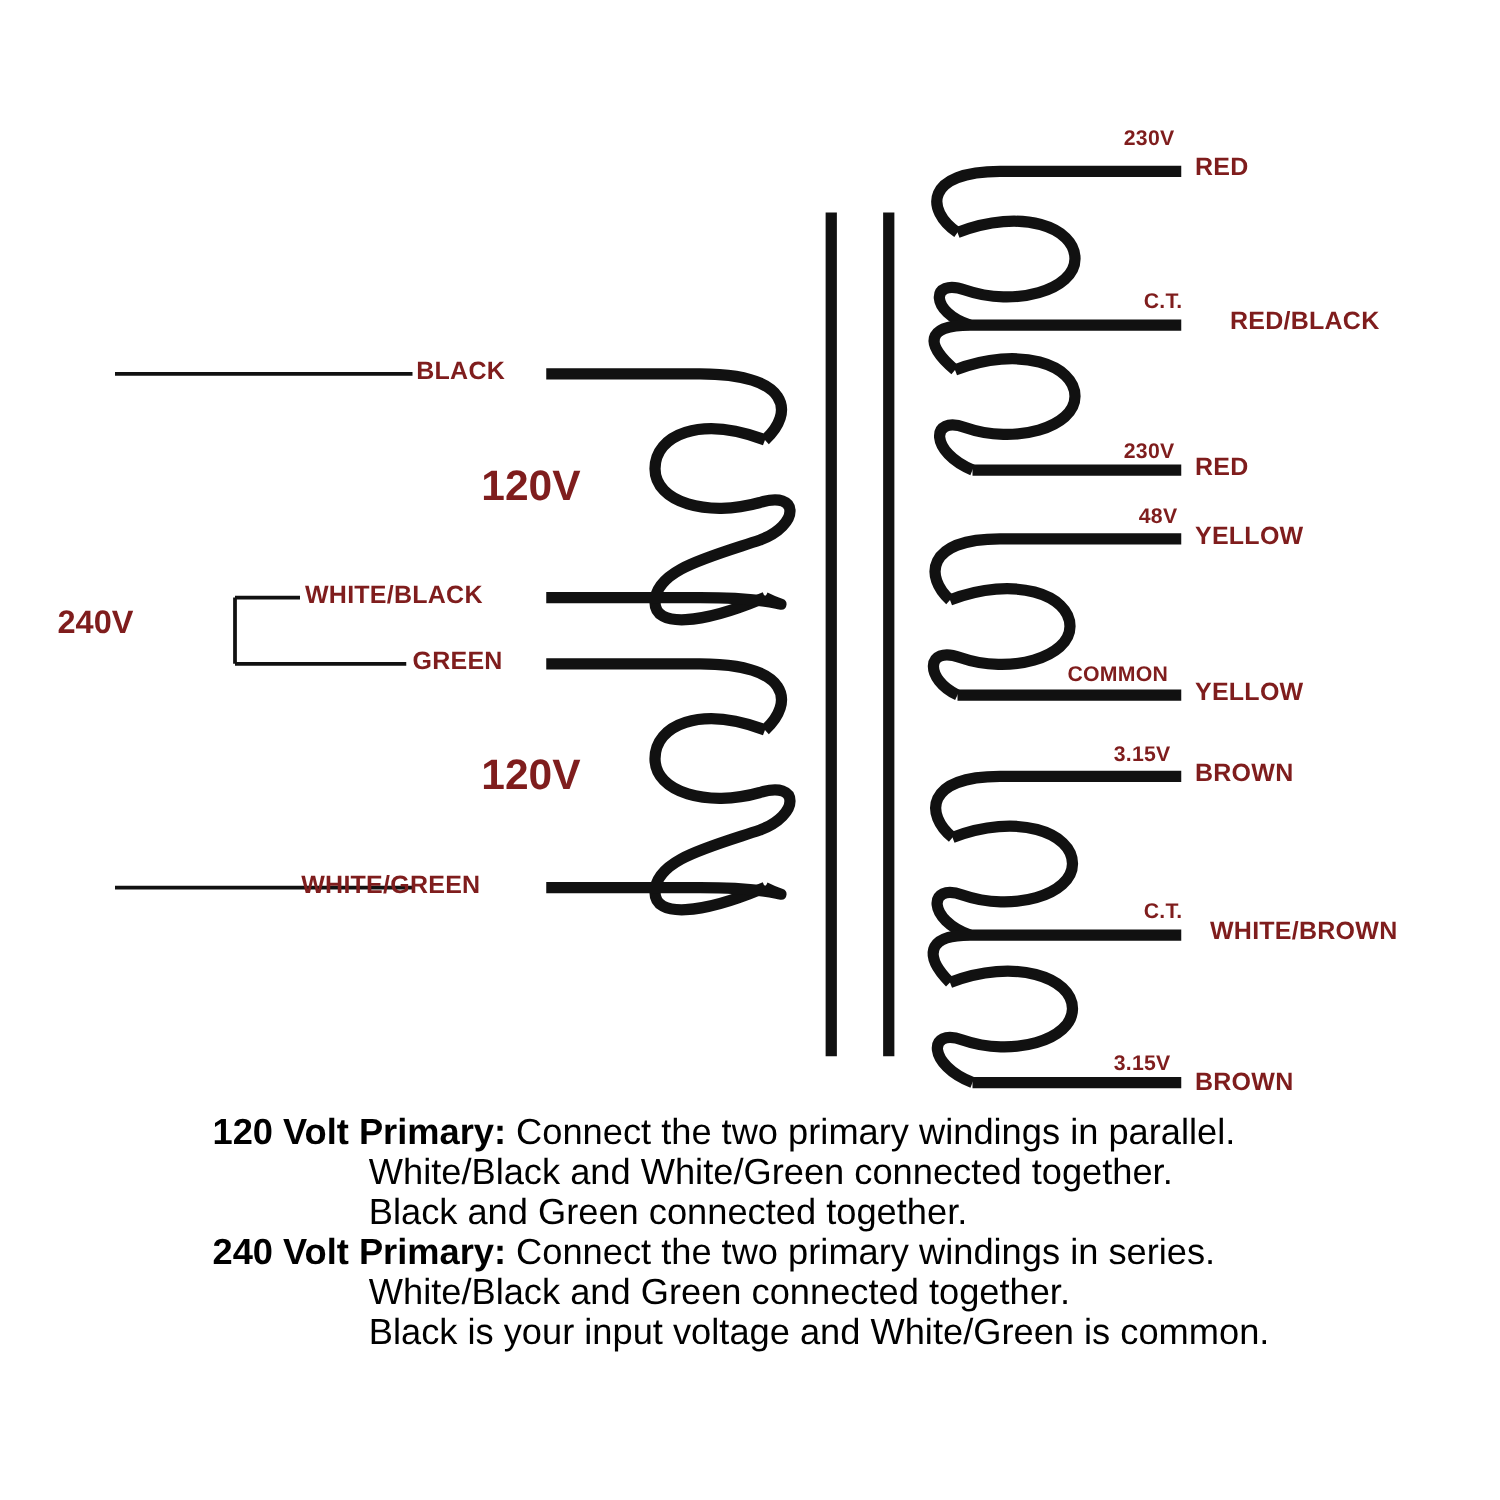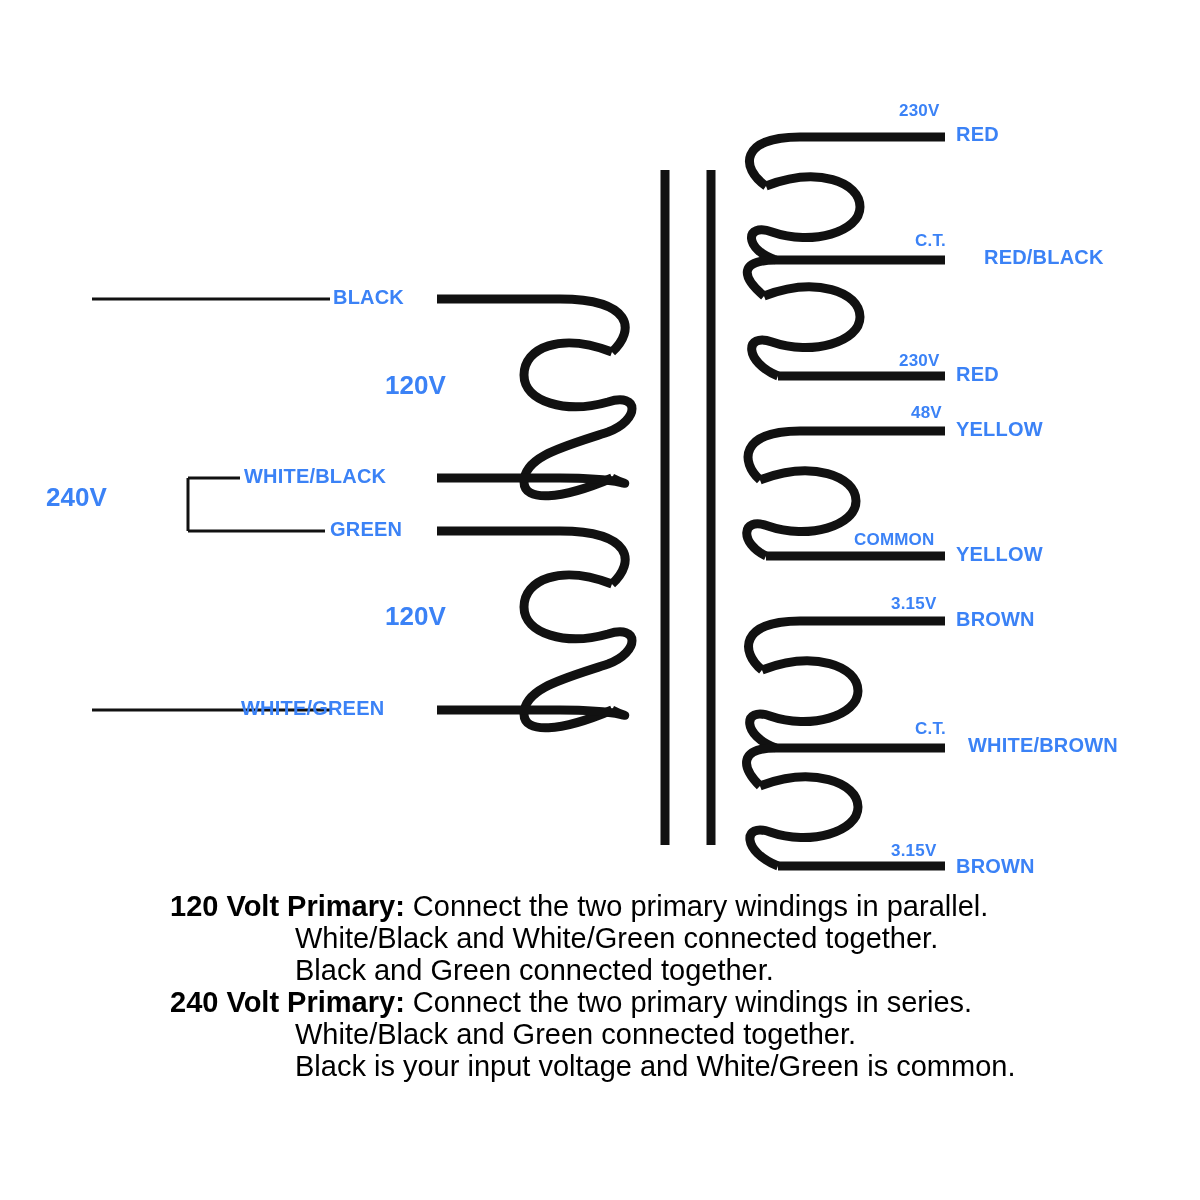--- a/index.html
+++ b/index.html
@@ -20,35 +20,35 @@
     position: absolute;
     left: 0;
     top: 0;
     width: 1200px;
     height: 1200px;
   }
   .lbl {
     position: absolute;
     white-space: nowrap;
     font-family: "Liberation Sans", sans-serif;
-    color: #3b82f6;
+    color: #7f1d1d;
   }
   .wire-label {
     font-weight: bold;
     font-size: 20px;
     letter-spacing: 0.2px;
   }
   .volt-tag {
     font-weight: bold;
     font-size: 17px;
     letter-spacing: 0.2px;
   }
   .big-volt {
     font-weight: bold;
-    font-size: 26px;
+    font-size: 34px;
   }
   .huge-volt {
     font-weight: bold;
     font-size: 26px;
   }
   .notes {
     position: absolute;
     left: 170px;
     top: 890px;
     width: 900px;

